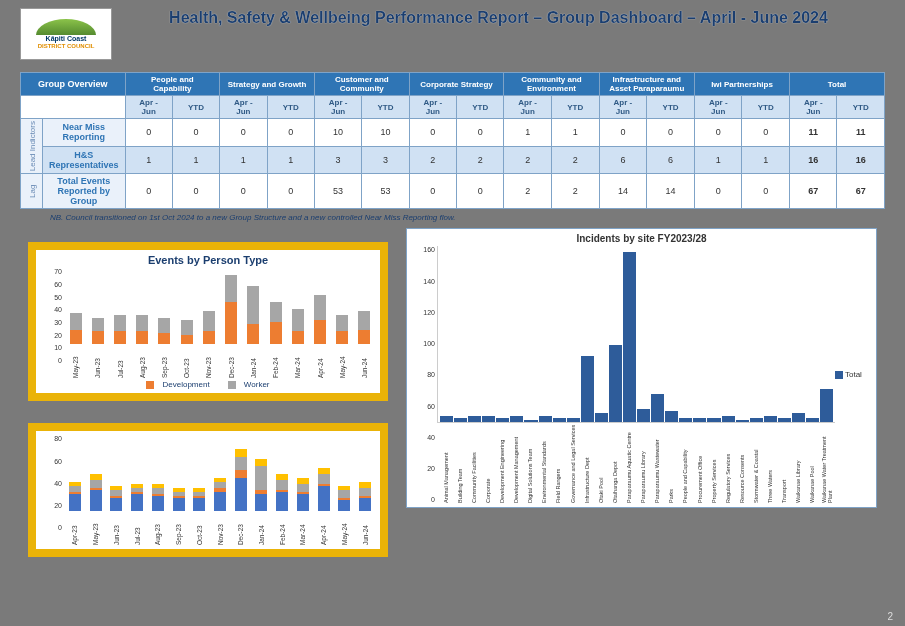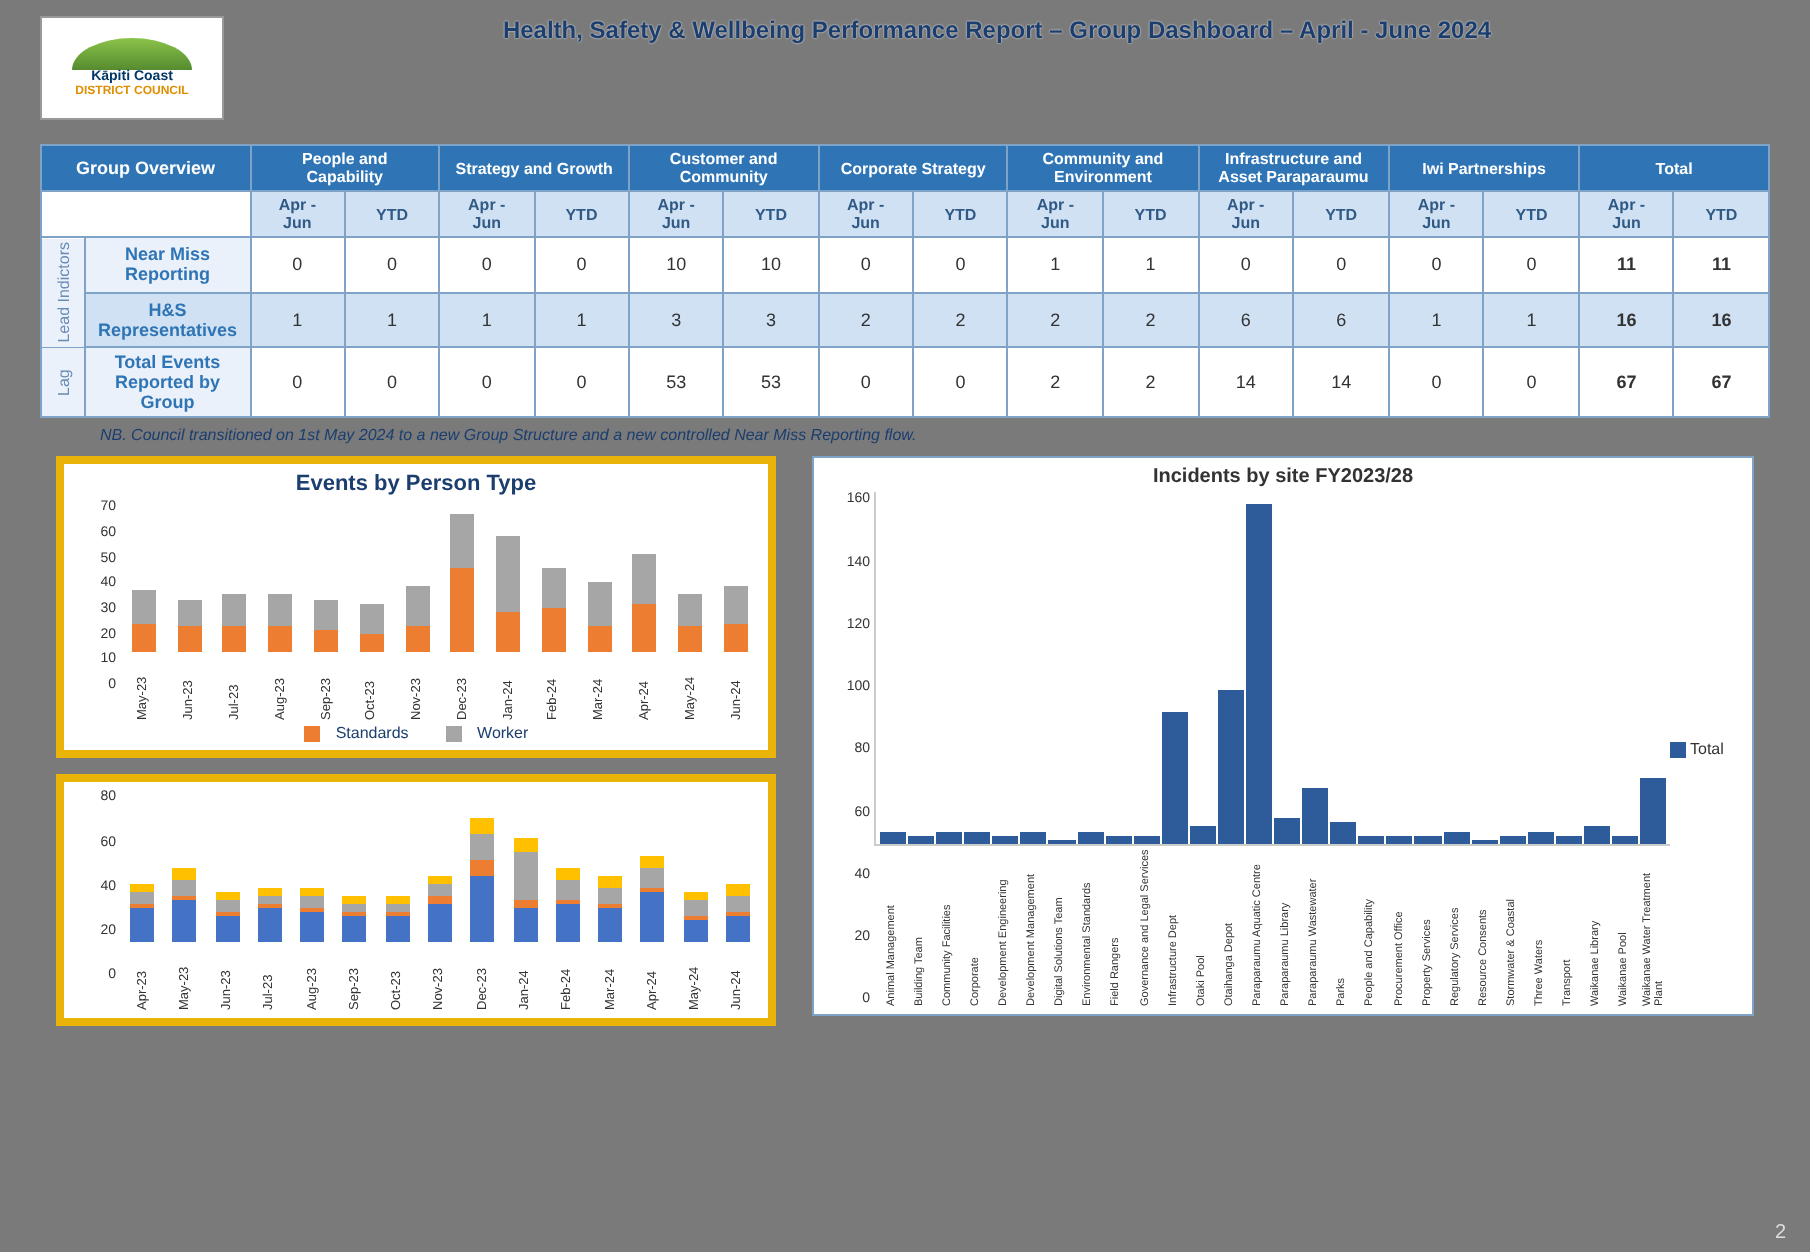--- a/index.html
+++ b/index.html
@@ -16,38 +16,38 @@
   .page { padding: 8px 20px; }
   .header { display:flex; align-items:flex-start; }
   .logo {
     width: 90px; height: 50px; background:#fff; border:1px solid #999;
     display:flex; flex-direction:column; align-items:center; justify-content:center;
     font-size:7px; color:#003766; font-weight:bold; line-height:1.1;
     position:relative;
   }
   .logo .hill { width:60px; height:16px; background:linear-gradient(#8bc34a,#558b2f); border-radius:50% 50% 0 0 / 100% 100% 0 0; }
   .title {
-    flex:1; text-align:center; color:#1b3e6f; font-weight:bold; font-size:12px; line-height:1.3;
+    flex:1; text-align:center; color:#1b3e6f; font-weight:bold; font-size:16px; line-height:1.3;
     text-shadow:0 0 1px #fff;
   }
   table.gt {
     border-collapse:collapse; margin:12px auto 4px; font-size:9px; background:#fff;
   }
   table.gt th, table.gt td { border:1px solid #7fa3c7; padding:2px 6px; text-align:center; }
   th.groupov { background:#2f75b5; color:#fff; font-weight:bold; width:160px;}
   th.dept { background:#2f75b5; color:#fff; font-weight:bold; font-size:8px; width:72px; }
   th.sub { background:#d0e1f3; color:#305a85; font-size:8px; width:36px; font-weight:bold;}
   td.rowlbl { text-align:left; color:#2f75b5; font-weight:bold; background:#eaf1fa; }
   td.rowlbl.hsr { background:#d0e1f3; }
   .rot { writing-mode:vertical-rl; transform:rotate(180deg); font-size:8px; color:#6a8bb5; padding:2px; background:#eaf1fa;}
   .footnote { font-size:8px; color:#1b3e6f; font-style:italic; margin-left:30px; margin-top:2px;}
   .charts { display:flex; gap:18px; margin-top:6px; padding:0 8px;}
   .leftcol { width:360px; display:flex; flex-direction:column; gap:8px;}
   .chartbox {
-    border:4px solid #eab308; background:#fff; padding:4px 6px 4px;
+    border:8px solid #eab308; background:#fff; padding:4px 6px 4px;margin-top:14px;
   }
   .chart-title { text-align:center; font-weight:bold; font-size:11px; color:#1b3e6f; margin-bottom:2px;}
   .barrow { display:flex; align-items:flex-end; height:110px; gap:3px; padding-left:24px; position:relative;}
   .yaxis { position:absolute; left:0; top:0; bottom:14px; width:20px; display:flex; flex-direction:column; justify-content:space-between; font-size:7px; color:#333; text-align:right;}
   .barcol { flex:1; display:flex; flex-direction:column; align-items:center; }
   .stack { width:12px; display:flex; flex-direction:column-reverse; }
   .seg { width:100%; }
   .c-contractor { background:#ed7d31; }
   .c-worker   { background:#a6a6a6; }
   .c-incident { background:#4472c4; }
@@ -181,21 +181,21 @@
           <td>14</td>
           <td>14</td>
           <td>0</td>
           <td>0</td>
           <td style="font-weight: bold;">67</td>
           <td style="font-weight: bold;">67</td>
         </tr>
       </tbody>
   </table>
 
-  <div class="footnote">NB. Council transitioned on 1st May 2024 to a new Group Structure and a new controlled Near Miss Reporting flow.</div>
+  <div class="footnote">NB. Council transitioned on 1st Oct 2024 to a new Group Structure and a new controlled Near Miss Reporting flow.</div>
 
   <div class="charts">
     <div class="leftcol">
       <div class="chartbox">
         <div class="chart-title">Events by Person Type</div>
         <div class="barrow" id="chart0">
             <div class="yaxis">
               <div>70</div>
               <div>60</div>
               <div>50</div>
@@ -298,21 +298,21 @@
             </div>
             <div class="barcol">
               <div class="stack">
                 <div class="seg c-contractor" style="height: 14.4857px;"></div>
                 <div class="seg c-worker" style="height: 18.9429px;"></div>
               </div>
               <div class="xl">Jun-24</div>
             </div>
           </div>
         <div class="legend">
-          <span><span class="sw c-contractor"></span><span>Standards</span></span>
+          <span><span class="sw c-contractor"></span><span>Development</span></span>
           <span><span class="sw c-worker"></span><span>Worker</span></span>
         </div>
       </div>
       <div class="chartbox">
         <div class="barrow" id="chart1">
             <div class="yaxis">
               <div>80</div>
               <div>60</div>
               <div>40</div>
               <div>20</div>

